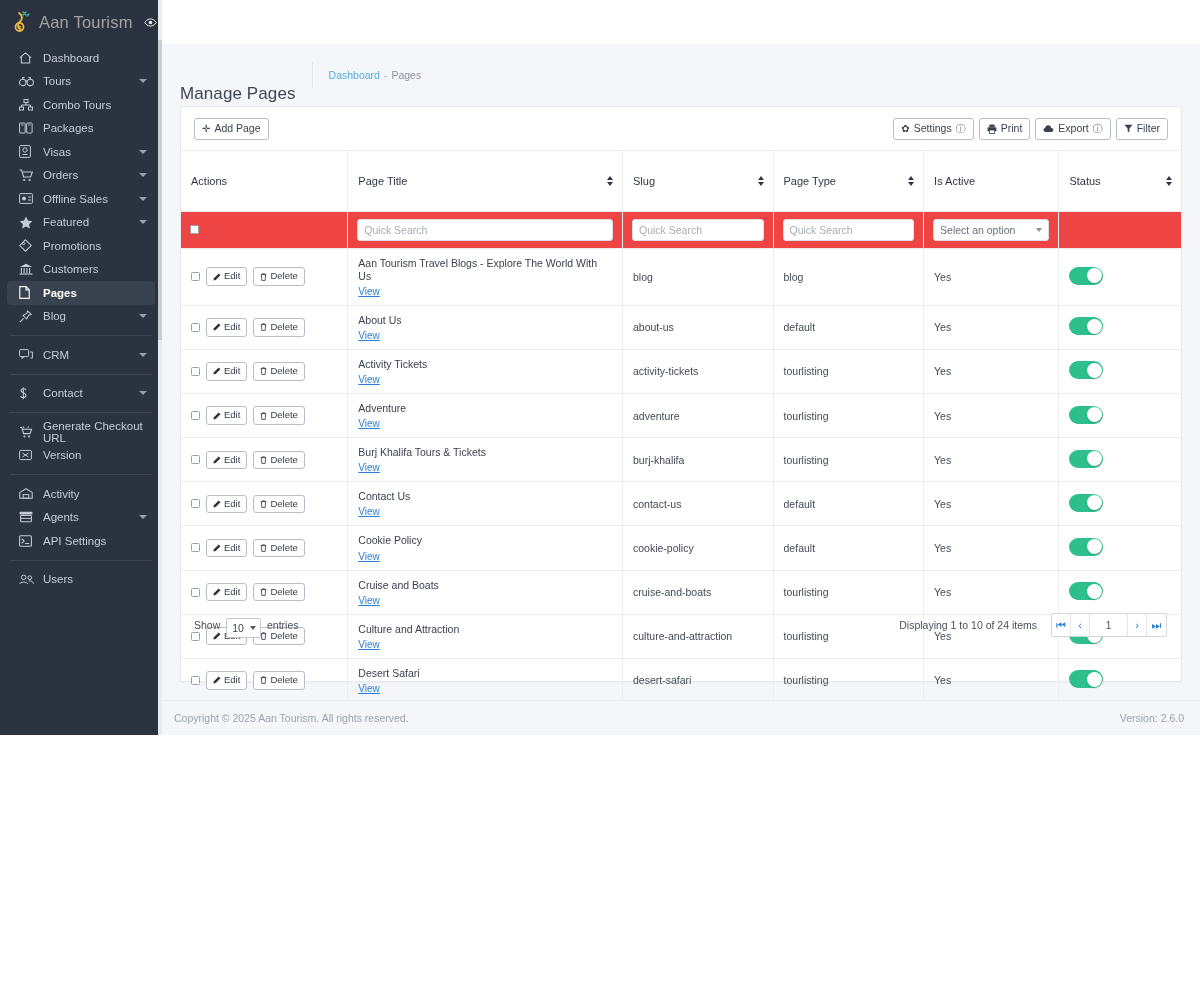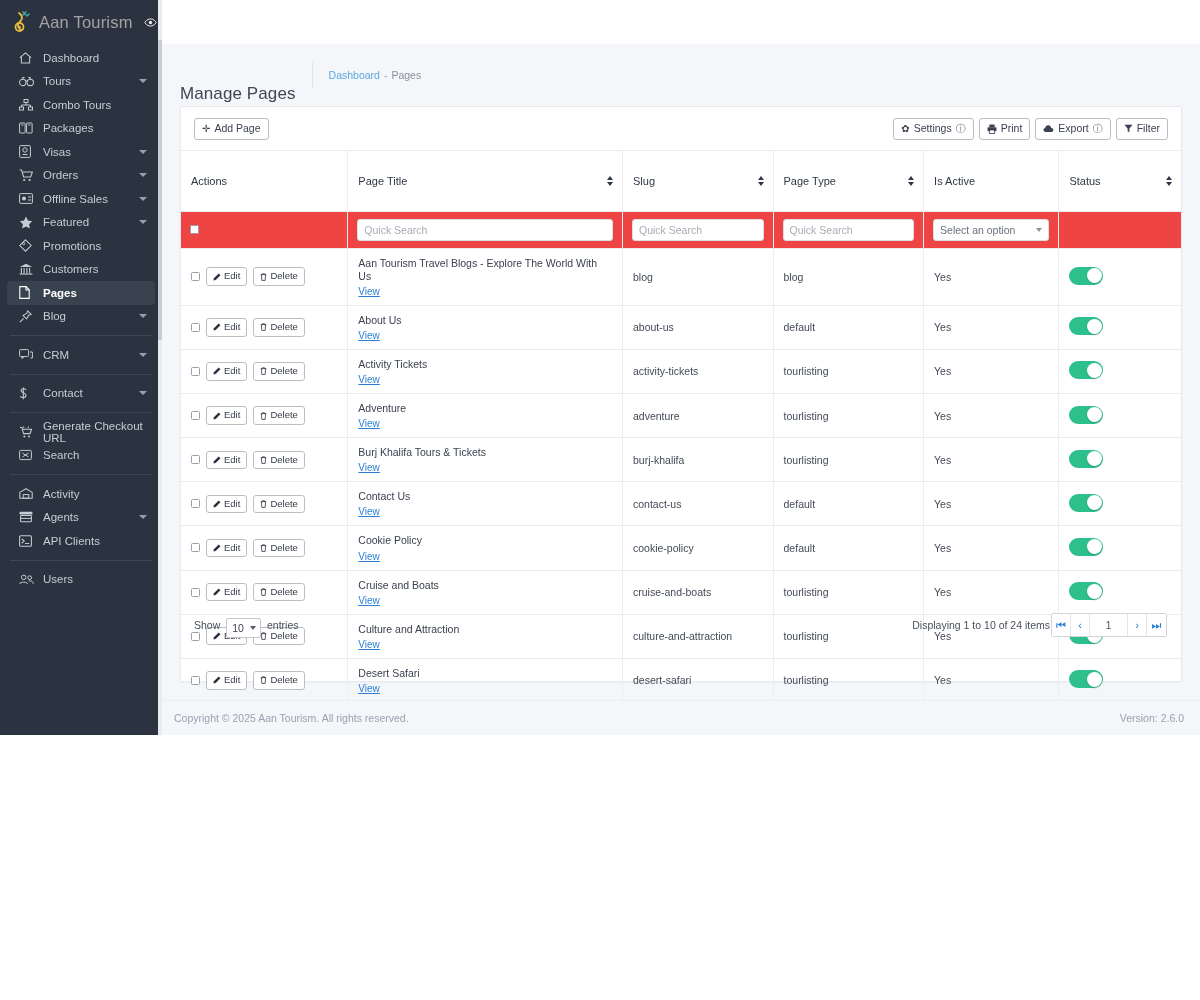--- a/index.html
+++ b/index.html
@@ -177,21 +177,21 @@
     border:1px solid #c4c8cd; border-radius:2px; background:#fff; font-size:10.5px;
     padding:3px 16px 3px 5px; color:#3c434f; position:relative; cursor:pointer;
     font-family:"Liberation Sans",sans-serif;
     margin-top:6px;
   }
   .show-sel .c {
     position:absolute; right:4px; top:50%; transform:translateY(-50%);
     width:0;height:0;border-left:3px solid transparent;border-right:3px solid transparent;
     border-top:4px solid #555c67;
   }
-  .pg-right { display:flex; align-items:center; gap:1px;text-align:right; }
+  .pg-right { display:flex; align-items:center; gap:14px;text-align:right; }
   .pg-info { font-size:10.5px; color:#4a515d; }
   .pg-box { display:flex; align-items:stretch; border:1px solid #d3d7dc; border-radius:2px; overflow:hidden; }
   .pg-btn {
     width:19px; min-height:22px; display:flex;align-items:center;justify-content:center;
     background:#fff; color:#2b7fd4; font-size:11px; cursor:pointer;
     border-right:1px solid #e3e6ea;
   }
   .pg-num {
     width:38px; display:flex;align-items:center;justify-content:center;
     background:#fff; color:#4a515d; font-size:10px; border-right:1px solid #e3e6ea;
@@ -410,21 +410,21 @@
         <span>Generate Checkout URL</span>
       </div>
 
       <div class="nav-item">
         <span class="ico">
           <svg width="13" height="12" viewBox="0 0 13 12">
               <rect x="0.6" y="1.4" width="11.8" height="9.2" rx="1" fill="none" stroke="currentColor" stroke-width="1"></rect>
               <path d="M3.4 4 L9.6 8 M9.6 4 L3.4 8" stroke="currentColor" stroke-width="1"></path>
             </svg>
         </span>
-        <span>Search</span>
+        <span>Version</span>
       </div>
 
       <div class="nav-sep"></div>
 
       <div class="nav-item">
         <span class="ico">
           <svg width="14" height="11" viewBox="0 0 14 11">
               <path d="M0.8 4.4 L7 0.8 L13.2 4.4 V10.2 H0.8 Z" fill="none" stroke="currentColor" stroke-width="1.05" stroke-linejoin="round"></path>
               <rect x="4.2" y="6.6" width="5.6" height="3.6" fill="none" stroke="currentColor" stroke-width="1"></rect>
             </svg>
@@ -444,21 +444,21 @@
         <span class="caret"></span>
       </div>
 
       <div class="nav-item">
         <span class="ico">
           <svg width="13" height="12" viewBox="0 0 13 12">
               <rect x="0.6" y="0.8" width="11.8" height="10.4" rx="1" fill="none" stroke="currentColor" stroke-width="1.05"></rect>
               <path d="M3 4 L5.2 6 L3 8 M6.4 8.4 h3.4" fill="none" stroke="currentColor" stroke-width="1.05" stroke-linecap="round"></path>
             </svg>
         </span>
-        <span>API Clients</span>
+        <span>API Settings</span>
       </div>
 
       <div class="nav-sep"></div>
 
       <div class="nav-item">
         <span class="ico">
           <svg width="15" height="11" viewBox="0 0 16 11">
               <circle cx="5" cy="3.2" r="2.4" fill="none" stroke="currentColor" stroke-width="1.05"></circle>
               <circle cx="11.4" cy="3.6" r="2" fill="none" stroke="currentColor" stroke-width="1.05"></circle>
               <path d="M0.8 10.4 C0.8 7.6 9.2 7.6 9.2 10.4 M10.4 7 C14.8 7 15.2 8.6 15.2 10.4" fill="none" stroke="currentColor" stroke-width="1.05"></path>

